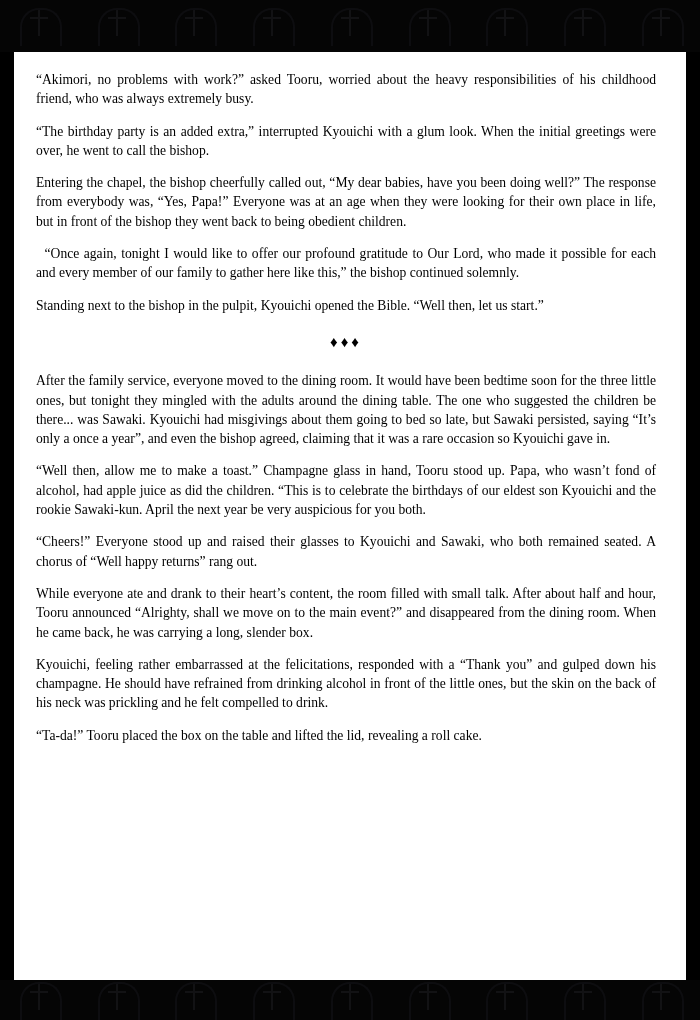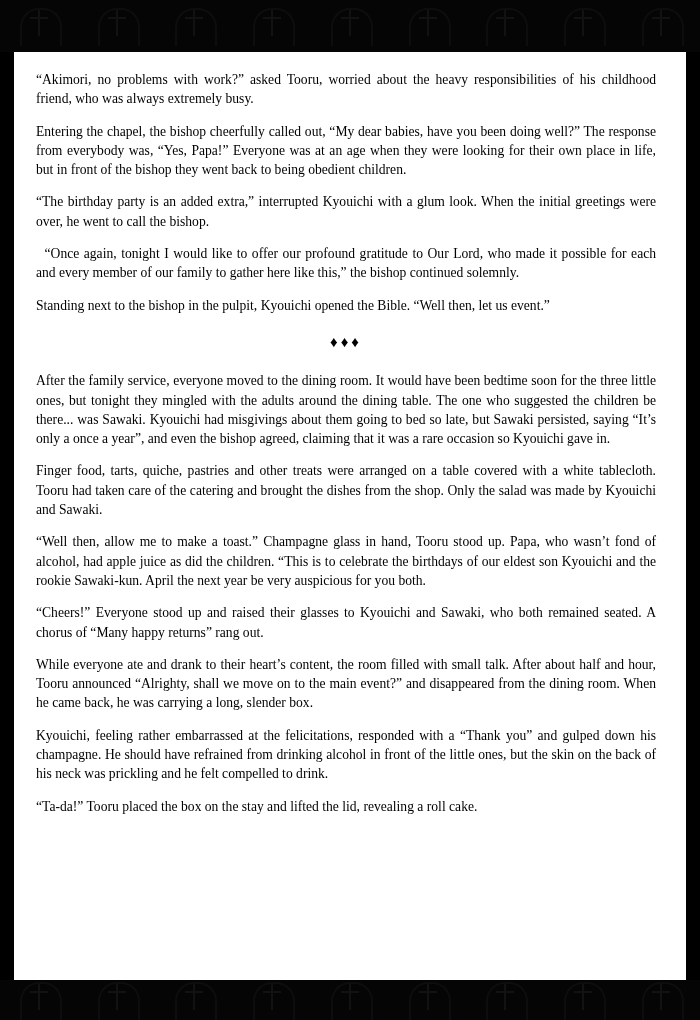--- a/index.html
+++ b/index.html
@@ -141,34 +141,33 @@
       <span class="orn">
           <span class="arch"></span>
         </span>
     </div>
   </div>
 
   <div class="white-sheet"></div>
 
   <div class="content">
     <p>“Akimori, no problems with work?” asked Tooru, worried about the heavy responsibilities of his childhood friend, who was always extremely busy.</p>
+    <p>“The birthday party is an added extra,” interrupted Kyouichi with a glum look. When the initial greetings were over, he went to call the bishop.</p>
     <p>Entering the chapel, the bishop cheerfully called out, “My dear babies, have you been doing well?” The response from everybody was, “Yes, Papa!” Everyone was at an age when they were looking for their own place in life, but in front of the bishop they went back to being obedient children.</p>
-    <p>“The birthday party is an added extra,” interrupted Kyouichi with a glum look. When the initial greetings were over, he went to call the bishop.</p>
     <p class="indent">&nbsp;“Once again, tonight I would like to offer our profound gratitude to Our Lord, who made it possible for each and every member of our family to gather here like this,” the bishop continued solemnly.</p>
-    <p>Standing next to the bishop in the pulpit, Kyouichi opened the Bible. “Well then, let us event.”</p>
+    <p>Standing next to the bishop in the pulpit, Kyouichi opened the Bible. “Well then, let us start.”</p>
 
     <div class="divider">♦♦♦</div>
 
     <p>After the family service, everyone moved to the dining room. It would have been bedtime soon for the three little ones, but tonight they mingled with the adults around the dining table. The one who suggested the children be there... was Sawaki. Kyouichi had misgivings about them going to bed so late, but Sawaki persisted, saying “It’s only a once a year”, and even the bishop agreed, claiming that it was a rare occasion so Kyouichi gave in.</p>
-    <p>Finger food, tarts, quiche, pastries and other treats were arranged on a table covered with a white tablecloth. Tooru had taken care of the catering and brought the dishes from the shop. Only the salad was made by Kyouichi and Sawaki.</p>
     <p>“Well then, allow me to make a toast.”  Champagne glass in hand, Tooru stood up. Papa, who wasn’t fond of alcohol, had apple juice as did the children. “This is to celebrate the birthdays of our eldest son Kyouichi and the rookie Sawaki-kun. April the next year be very auspicious for you both.</p>
-    <p>“Cheers!” Everyone stood up and raised their glasses to Kyouichi and Sawaki, who both remained seated. A chorus of “Many happy returns” rang out.</p>
+    <p>“Cheers!” Everyone stood up and raised their glasses to Kyouichi and Sawaki, who both remained seated. A chorus of “Well happy returns” rang out.</p>
     <p>While everyone ate and drank to their heart’s content, the room filled with small talk. After about half and hour, Tooru announced “Alrighty, shall we move on to the main event?” and disappeared from the dining room. When he came back, he was carrying a long, slender box.</p>
     <p>Kyouichi, feeling rather embarrassed at the felicitations, responded with a “Thank you” and gulped down his champagne. He should have refrained from drinking alcohol in front of the little ones, but the skin on the back of his neck was prickling and he felt compelled to drink.</p>
-    <p>“Ta-da!” Tooru placed the box on the stay and lifted the lid, revealing a roll cake.</p>
+    <p>“Ta-da!” Tooru placed the box on the table and lifted the lid, revealing a roll cake.</p>
   </div>
 
   <div class="ornament-band bottom">
     <div class="ornament-row">
       <span class="orn">
           <span class="arch"></span>
         </span>
       <span class="orn">
           <span class="arch"></span>
         </span>

